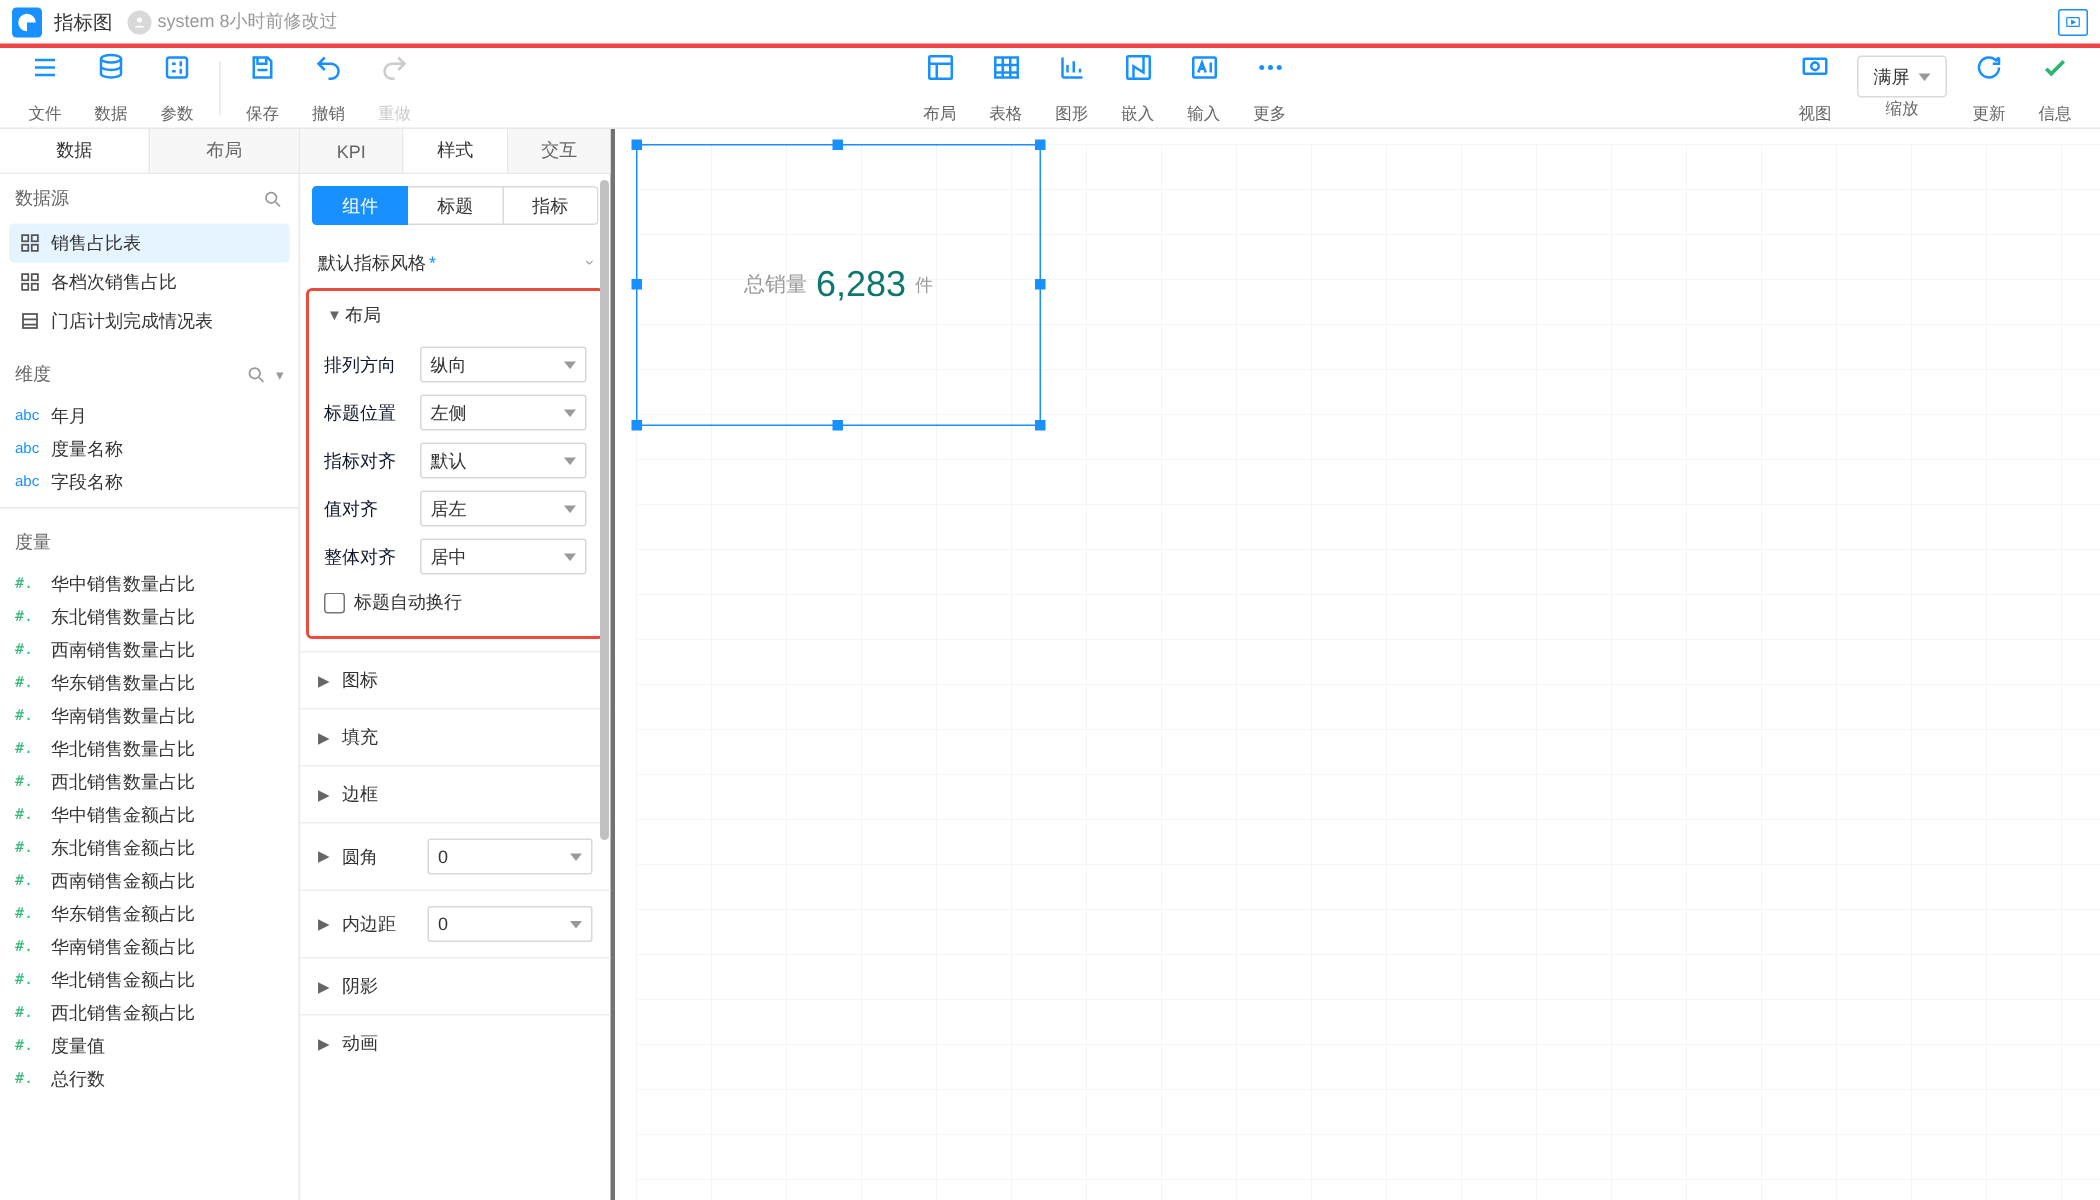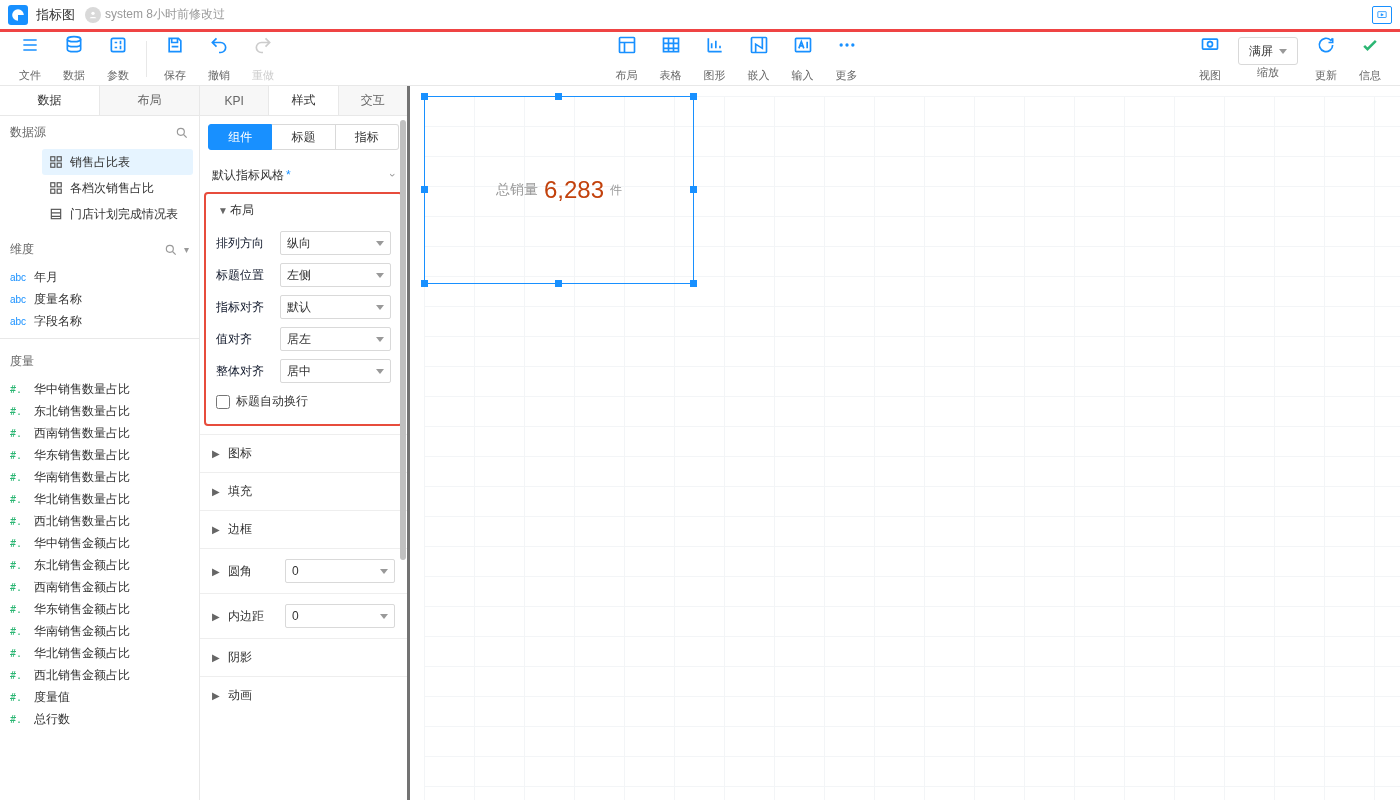--- a/index.html
+++ b/index.html
@@ -35,21 +35,21 @@
 
 
 .left-panel { width: 200px; border-right: 1px solid #e8e8e8; display: flex; flex-direction: column; overflow-y:auto; }
 .left-tabs { display: flex; height: 30px; border-bottom: 1px solid #e8e8e8; }
 .left-tabs .lt { flex: 1; display: flex; align-items: center; justify-content: center; cursor: pointer; color: #666; background:#f7f7f7; border-right:1px solid #e8e8e8;}
 .left-tabs .lt:last-child{border-right:none;}
 .left-tabs .lt.active { background: #fff; color: #333; font-weight: 500; }
 .section-head { display: flex; align-items: center; padding: 8px 10px; color: #666; justify-content: space-between; }
 .section-head .shtitle { flex: 1; }
 .section-head .shicon { color: #999; cursor: pointer; margin-left: 6px; }
-.ds-list { padding: 0 6px 6px; margin-left: 36px; }
+.ds-list { padding: 0 6px 6px; }
 .ds-item { display: flex; align-items: center; height: 26px; padding: 0 6px; border-radius: 3px; cursor: pointer; gap: 6px; }
 .ds-item.active { background: #e6f4ff; }
 .ds-item .dsicon { width: 16px; color: #555; display:flex; justify-content:center;}
 .field-item { display: flex; align-items: center; height: 22px; padding: 0 10px; gap: 6px; cursor: pointer; }
 .field-item .ftype { font-size: 10px; width: 18px; text-align: left; }
 .field-item .ftype.abc { color: #1890ff; }
 .field-item .ftype.hash { color: #2bb673; font-family: monospace; }
 .divider { height: 1px; background: #e8e8e8; margin: 6px 0; }
 
 
@@ -97,21 +97,21 @@
   background-size: 50px 30px, 50px 30px, 100% 100%, 100% 100%;
   opacity:0.9;
 }
 .widget { position: absolute; left: 14px; top: 10px; width: 270px; height: 188px; border: 1px solid #1890ff; background: rgba(255,255,255,0.0); }
 .handle { position: absolute; width: 7px; height: 7px; background: #1890ff; }
 .h-tl{top:-4px; left:-4px;} .h-tc{top:-4px; left:50%; margin-left:-4px;} .h-tr{top:-4px; right:-4px;}
 .h-ml{top:50%; left:-4px; margin-top:-4px;} .h-mr{top:50%; right:-4px; margin-top:-4px;}
 .h-bl{bottom:-4px; left:-4px;} .h-bc{bottom:-4px; left:50%; margin-left:-4px;} .h-br{bottom:-4px; right:-4px;}
 .widget-content{ position:absolute; inset:0; display:flex; align-items:center; justify-content:center; gap:6px;}
 .metric-label{ color:#999; font-size:14px;}
-.metric-value{ color:#c2410c; font-size:24px; }
+.metric-value{ color:#0f766e; font-size:24px; }
 .metric-unit{ color:#999; font-size:12px; }
 
 svg { display: block; }
 </style>
 </head>
 <body>
 
 <div class="app">
 
   <div class="titlebar">

